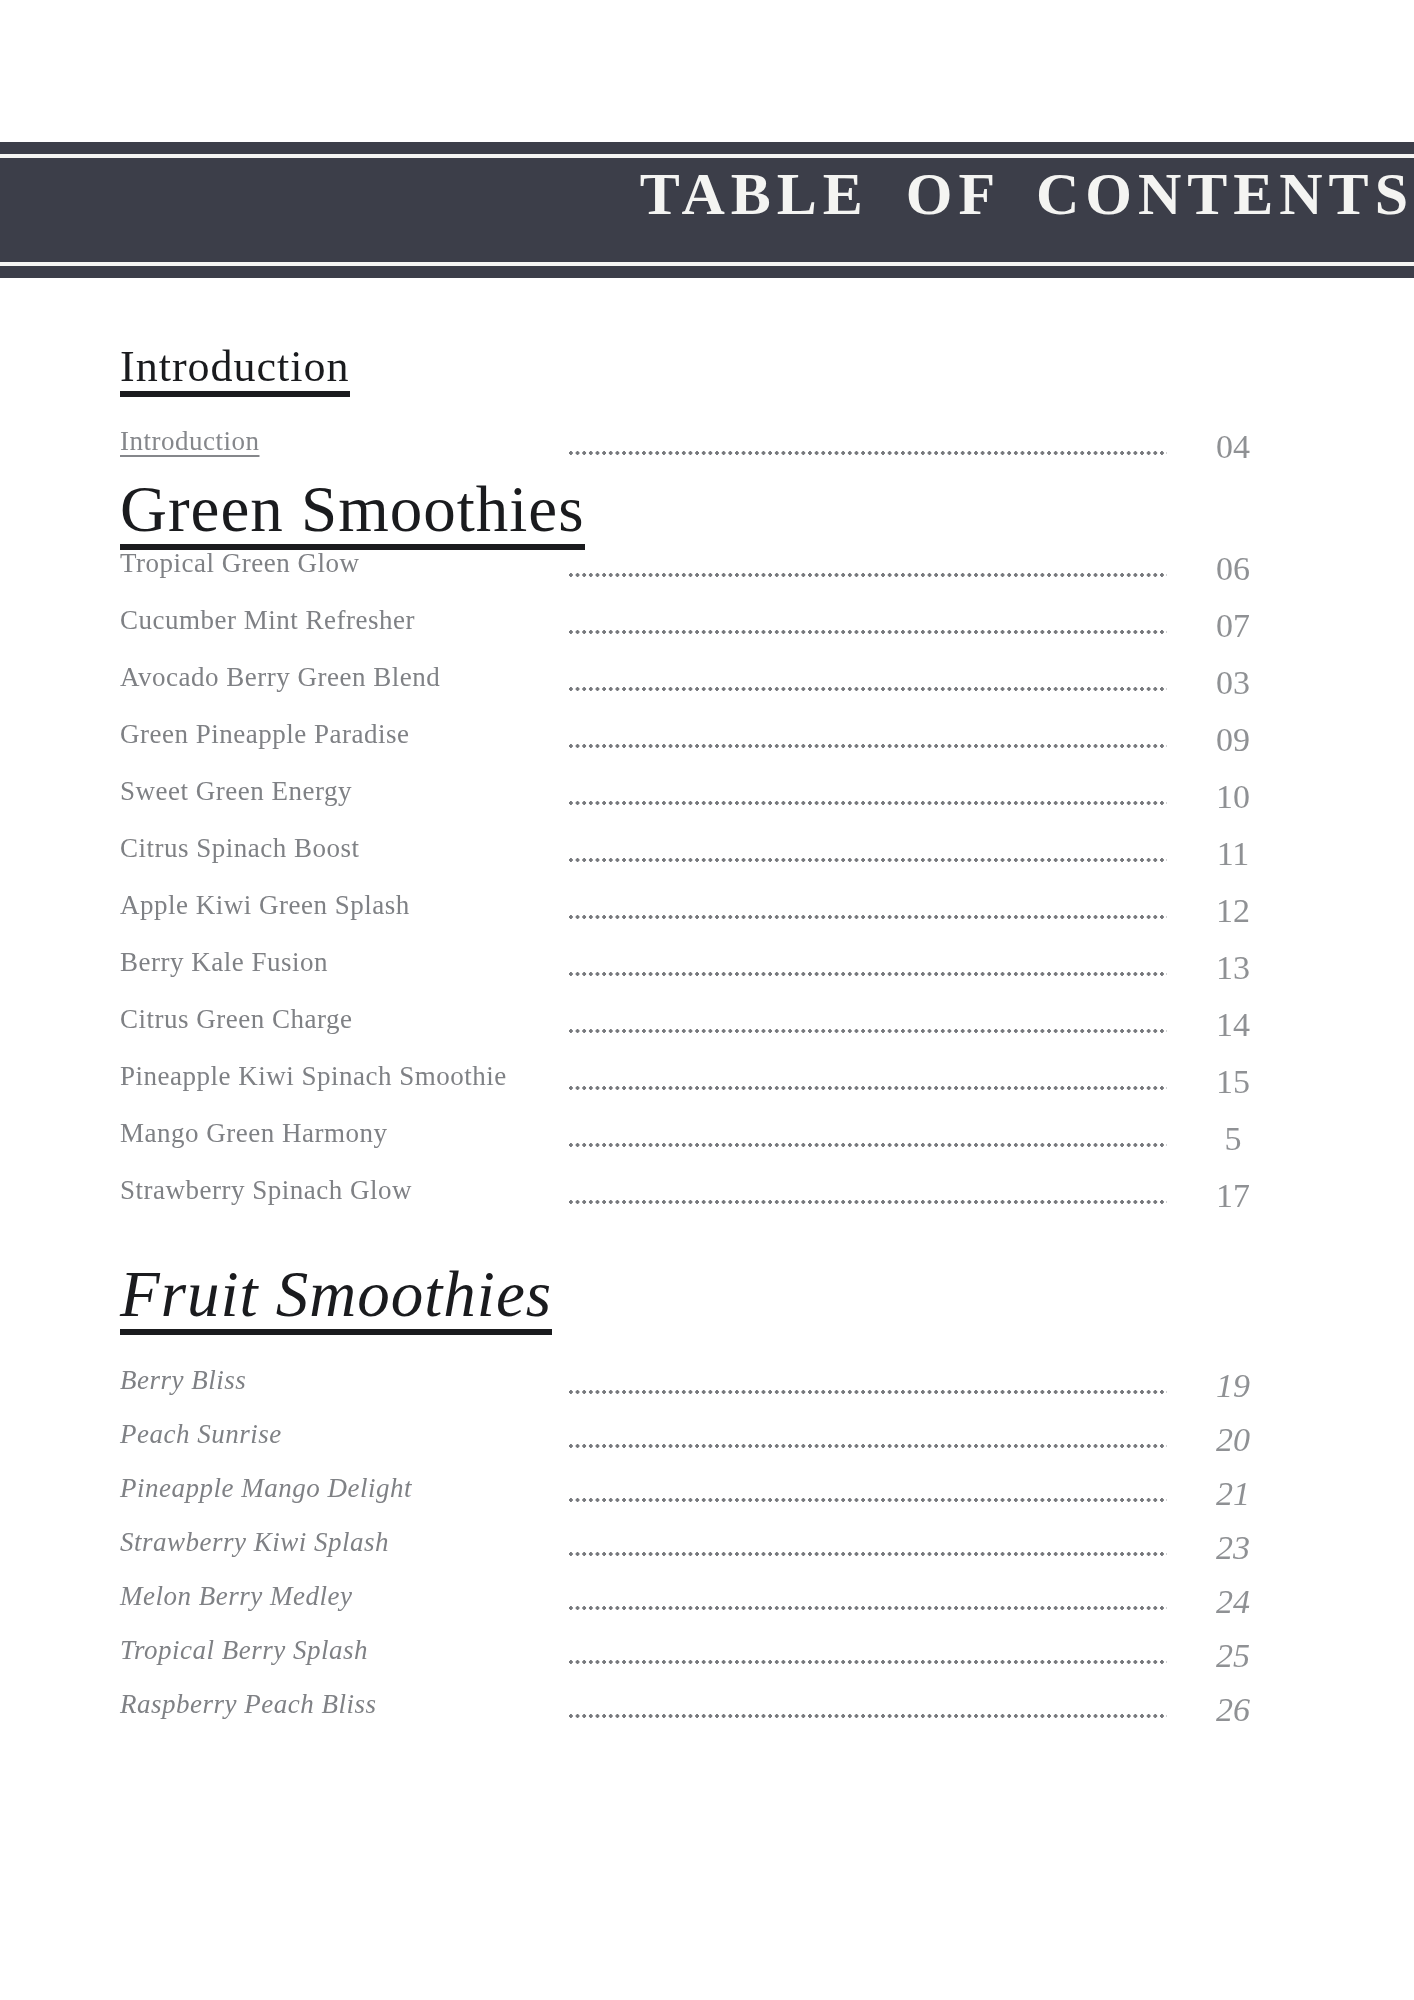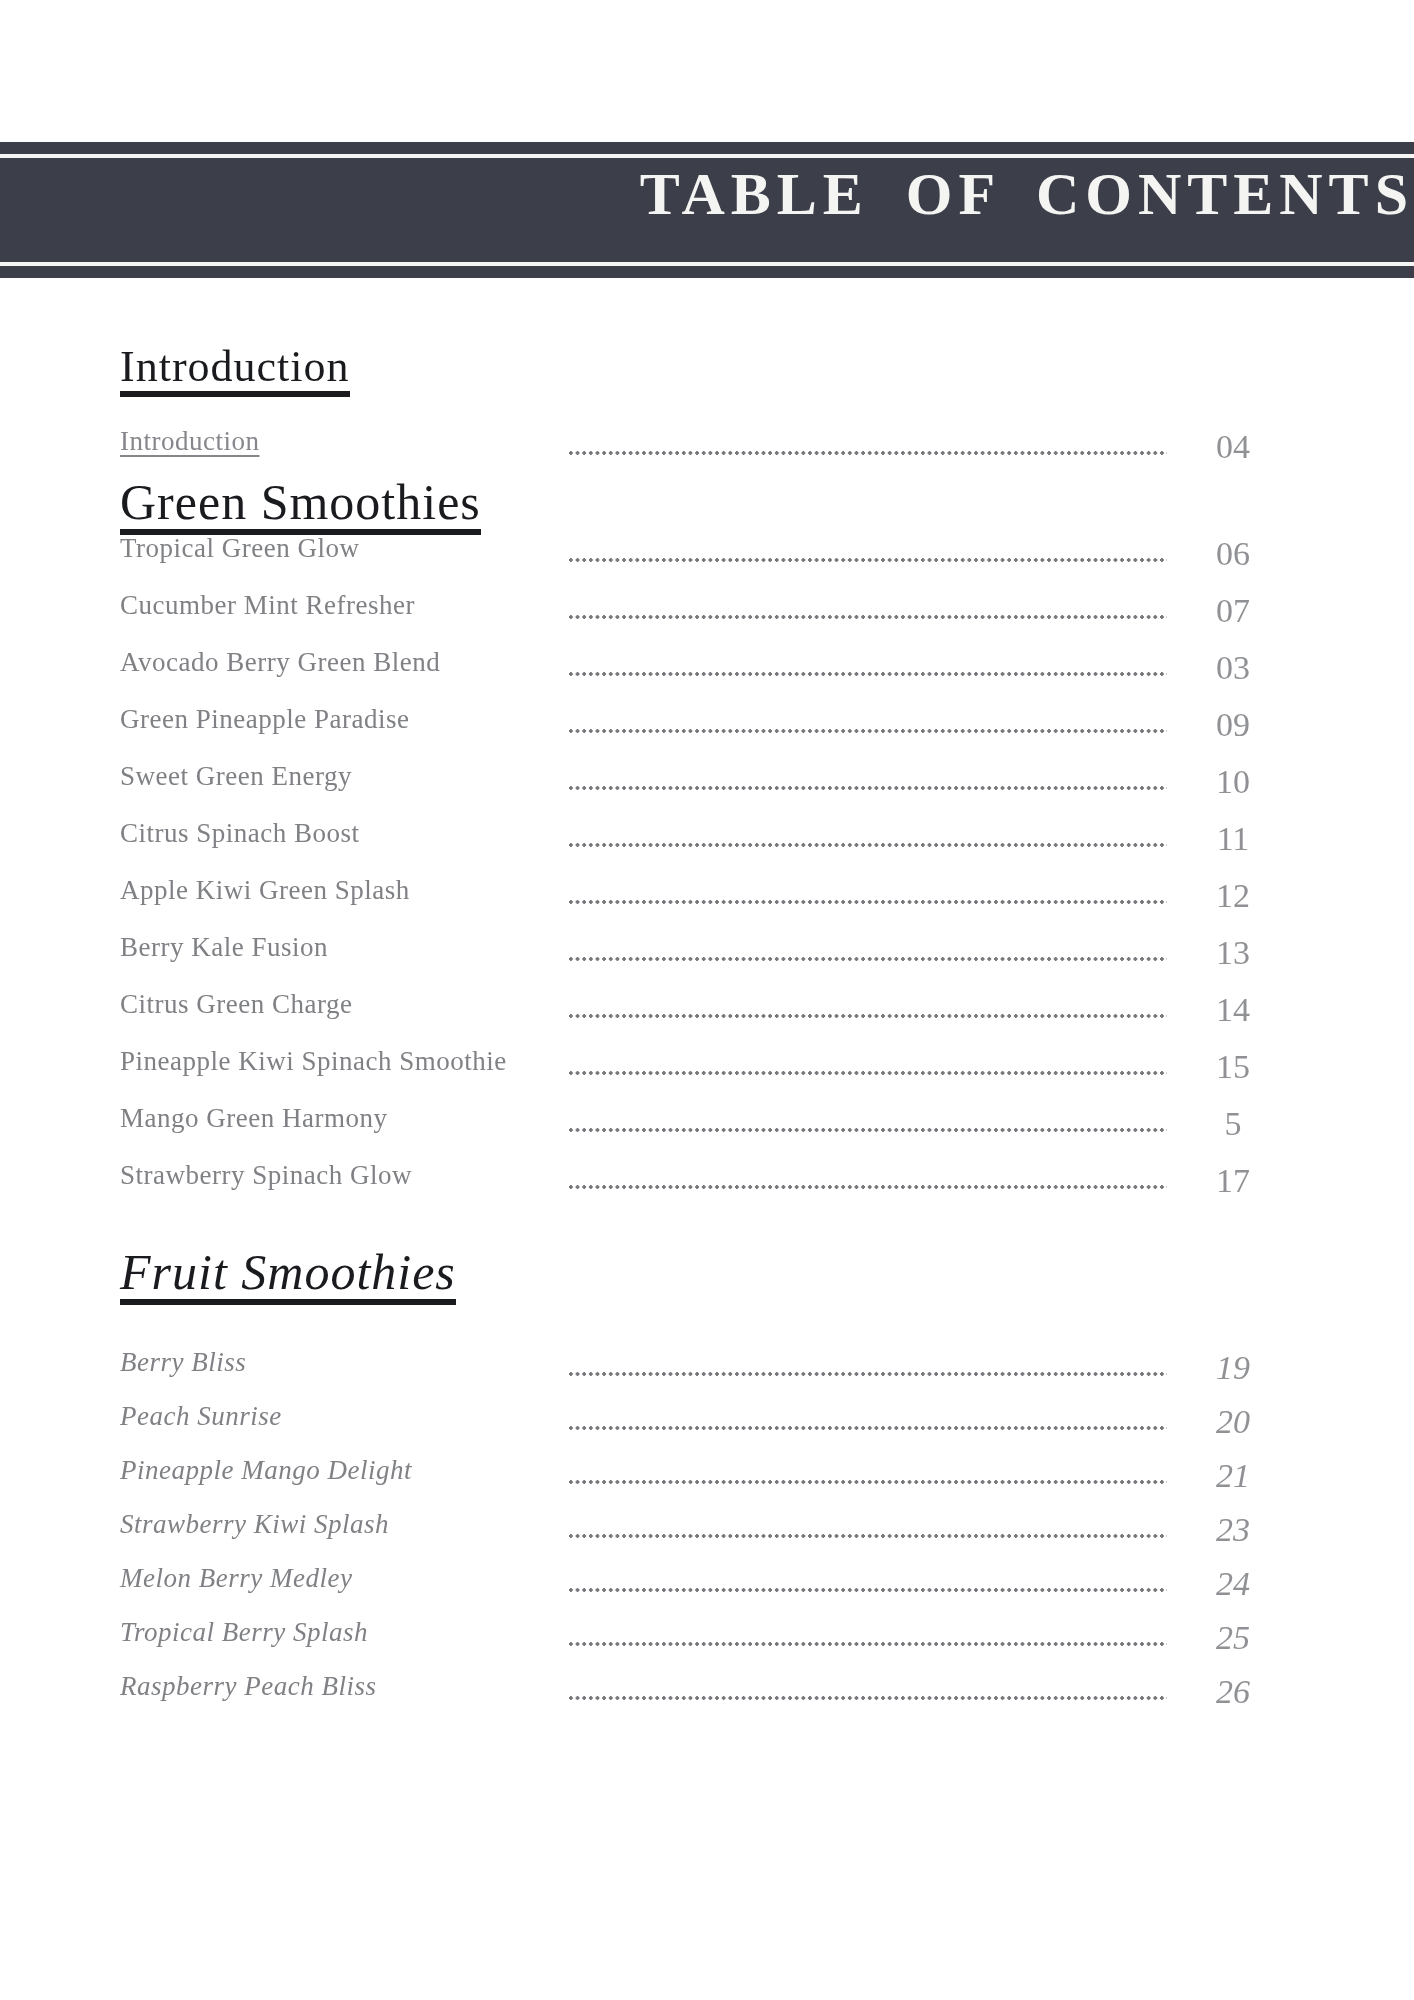--- a/index.html
+++ b/index.html
@@ -24,27 +24,27 @@
   }
   
   .content{position:absolute;left:120px;top:278px;width:1180px;}
   .toc-section{position:relative;}
   .section-heading{
     display:block;width:fit-content;margin:0;line-height:1;font-weight:normal;
     color:var(--heading);border-bottom:6px solid var(--heading);padding-bottom:2px;
     letter-spacing:1px;
   }
   .sec-small .section-heading{font-size:44px;}
-  .sec-large .section-heading{font-size:50px;}
+  .sec-large .section-heading{font-size:65px;}
   .toc-section:nth-child(1){margin-top:67px;}
   .toc-section:nth-child(1) .rows{margin-top:31px;}
   .toc-section:nth-child(2){margin-top:5px;}
   .toc-section:nth-child(2) .rows{}
   .toc-section:nth-child(3){margin-top:28px;font-style:italic;}
-  .toc-section:nth-child(3) .rows{margin-top:44px;}
+  .toc-section:nth-child(3) .rows{margin-top:32px;}
   .toc-row{position:relative;height:57px;}
   .toc-section:nth-child(1) .toc-row{height:44px;}
   .toc-section:nth-child(3) .toc-row{height:54px;}
   .row-title{
     position:absolute;left:0;top:0;font-size:27px;line-height:1;
     color:var(--entry);letter-spacing:0.5px;white-space:nowrap;
   }
   .row-title.underlined{
     color:var(--link);text-decoration:underline;
     text-decoration-thickness:2px;text-underline-offset:5px;

